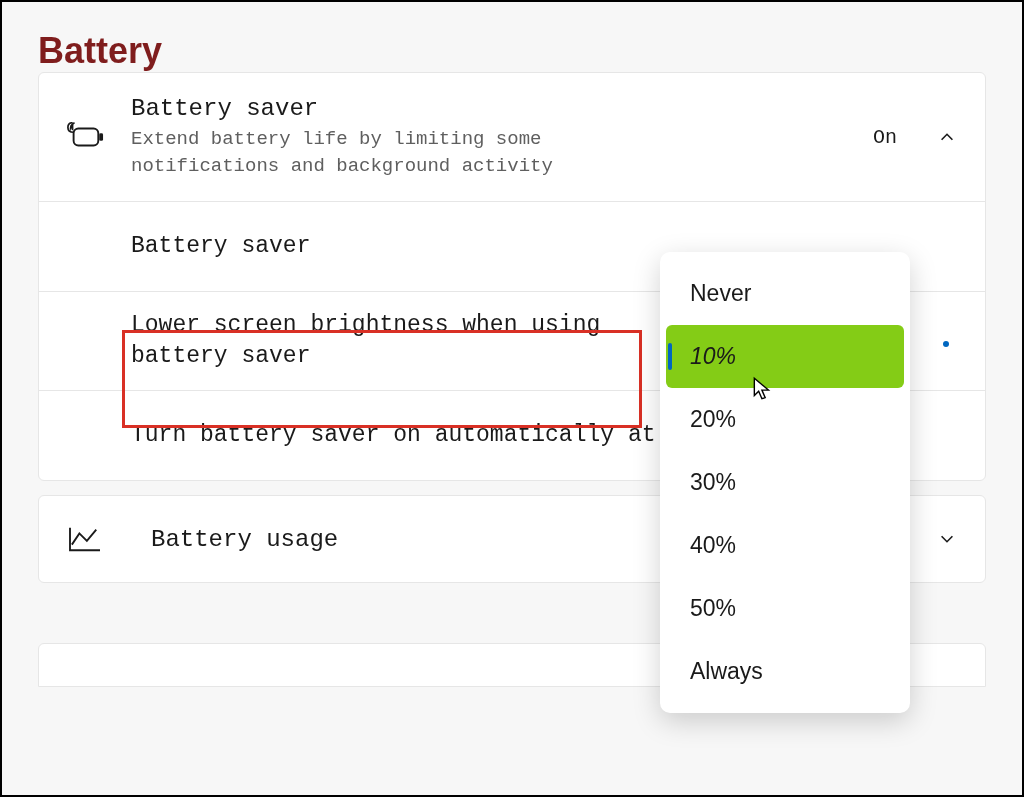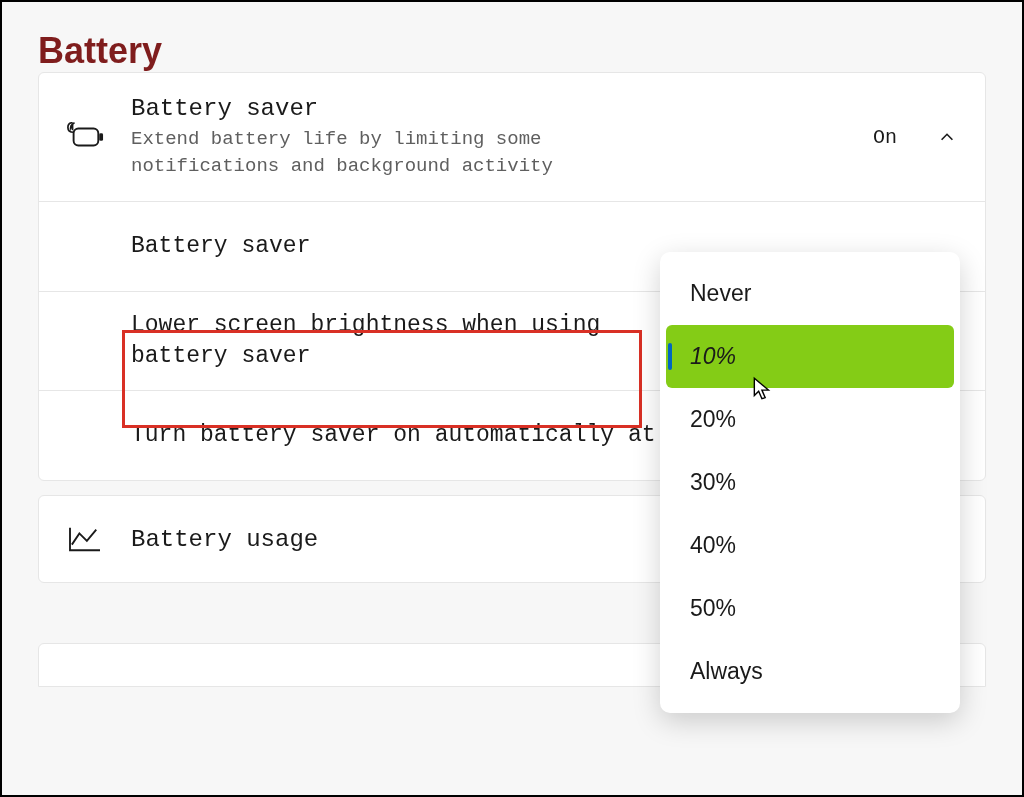--- a/index.html
+++ b/index.html
@@ -97,21 +97,21 @@
       border: 1px solid #e6e6e6;
       border-radius: 6px 6px 0 0;
       height: 44px;
       margin-top: 60px;
     }
     
     .dropdown {
       position: absolute;
       top: 250px;
       left: 658px;
-      width: 300px;
+      width: 250px;
       background: #fff;
       border-radius: 10px;
       box-shadow: 0 8px 28px rgba(0,0,0,0.18);
       padding: 10px 6px;
       z-index: 10;
     }
     .dd-item {
       padding: 18px 24px;
       font-size: 23px;
       color: #1a1a1a;
@@ -194,21 +194,21 @@
   </div>
 
   <div class="card usage-card">
     <div class="card-header">
       <div class="card-icon">
         <svg viewBox="0 0 40 32">
           <polyline points="4,4 4,28 36,28" fill="none" stroke="#1a1a1a" stroke-width="2"></polyline>
           <polyline points="6,22 14,10 22,18 32,6" fill="none" stroke="#1a1a1a" stroke-width="2"></polyline>
         </svg>
       </div>
-      <div class="usage-title" style="flex:1;">Battery usage</div>
+      <div class="usage-title" style="flex:1;margin-left:20px;">Battery usage</div>
       <div class="chevron">
         <svg viewBox="0 0 20 20">
             <polyline points="4,7 10,13 16,7"></polyline>
           </svg>
       </div>
     </div>
   </div>
 
   <div class="partial-card"></div>
 </div>

